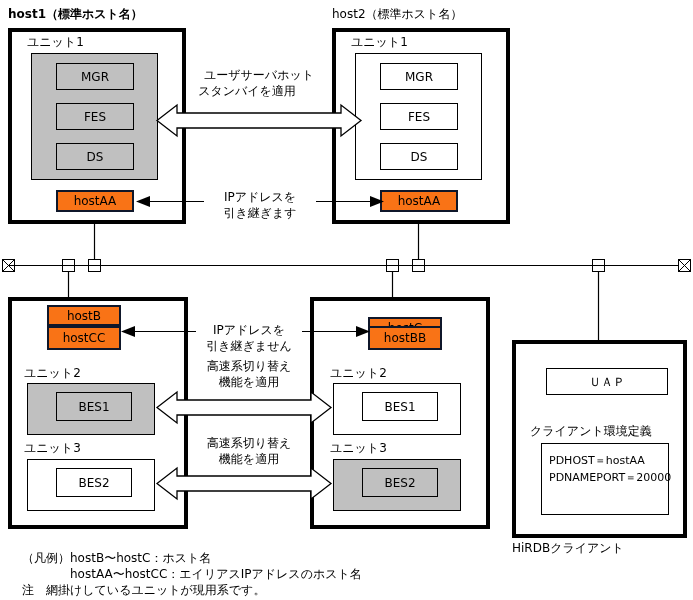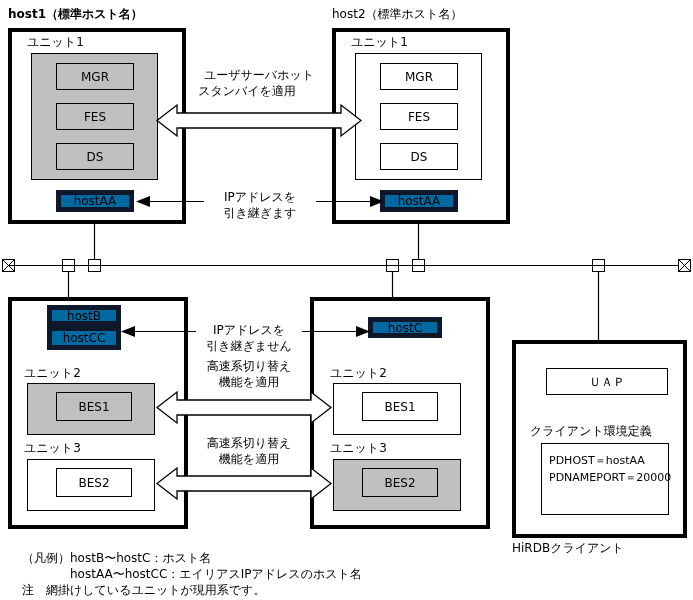--- a/index.html
+++ b/index.html
@@ -59,22 +59,22 @@
     display: flex;
     align-items: center;
     justify-content: center;
     color: #000;
   }
   .srv-box.shaded {
     background: #c0c0c0;
   }
   .alias-box {
     position: absolute;
-    border: 5px solid #0f172a;
-    background: #0369a1;
+    border: 2px solid #0f172a;
+    background: #f97316;
     box-sizing: border-box;
     font-size: 12px;
     text-align: center;
     display: flex;
     align-items: center;
     justify-content: center;
     color: #000;
   }
   .tap {
     position: absolute;
@@ -144,20 +144,21 @@
   <div class="alias-box" style="left:47px; top:326px; width:74px; height:24px;">hostCC</div>
   <div class="lbl" style="left:24px; top:366px;">ユニット2</div>
   <div class="unit-box shaded" style="left:27px; top:383px; width:128px; height:52px;"></div>
   <div class="srv-box shaded" style="left:56px; top:392px; width:76px; height:29px;">BES1</div>
   <div class="lbl" style="left:24px; top:441px;">ユニット3</div>
   <div class="unit-box" style="left:27px; top:459px; width:128px; height:52px;"></div>
   <div class="srv-box" style="left:56px; top:468px; width:76px; height:29px;">BES2</div>
 
   <div class="host-frame" style="left:310px; top:297px; width:180px; height:232px;"></div>
   <div class="alias-box" style="left:368px; top:317px; width:74px; height:21px;">hostC</div>
+  <div class="alias-box" style="left:368px; top:326px; width:74px; height:24px;">hostBB</div>
   <div class="lbl" style="left:330px; top:366px;">ユニット2</div>
   <div class="unit-box" style="left:333px; top:383px; width:128px; height:52px;"></div>
   <div class="srv-box" style="left:362px; top:392px; width:76px; height:29px;">BES1</div>
   <div class="lbl" style="left:330px; top:441px;">ユニット3</div>
   <div class="unit-box shaded" style="left:333px; top:459px; width:128px; height:52px;"></div>
   <div class="srv-box shaded" style="left:362px; top:468px; width:76px; height:29px;">BES2</div>
 
   <div class="lbl-c" style="left:196px; top:323px; width:106px;">IPアドレスを</div>
   <div class="lbl-c" style="left:196px; top:339px; width:106px;">引き継ぎません</div>
 

